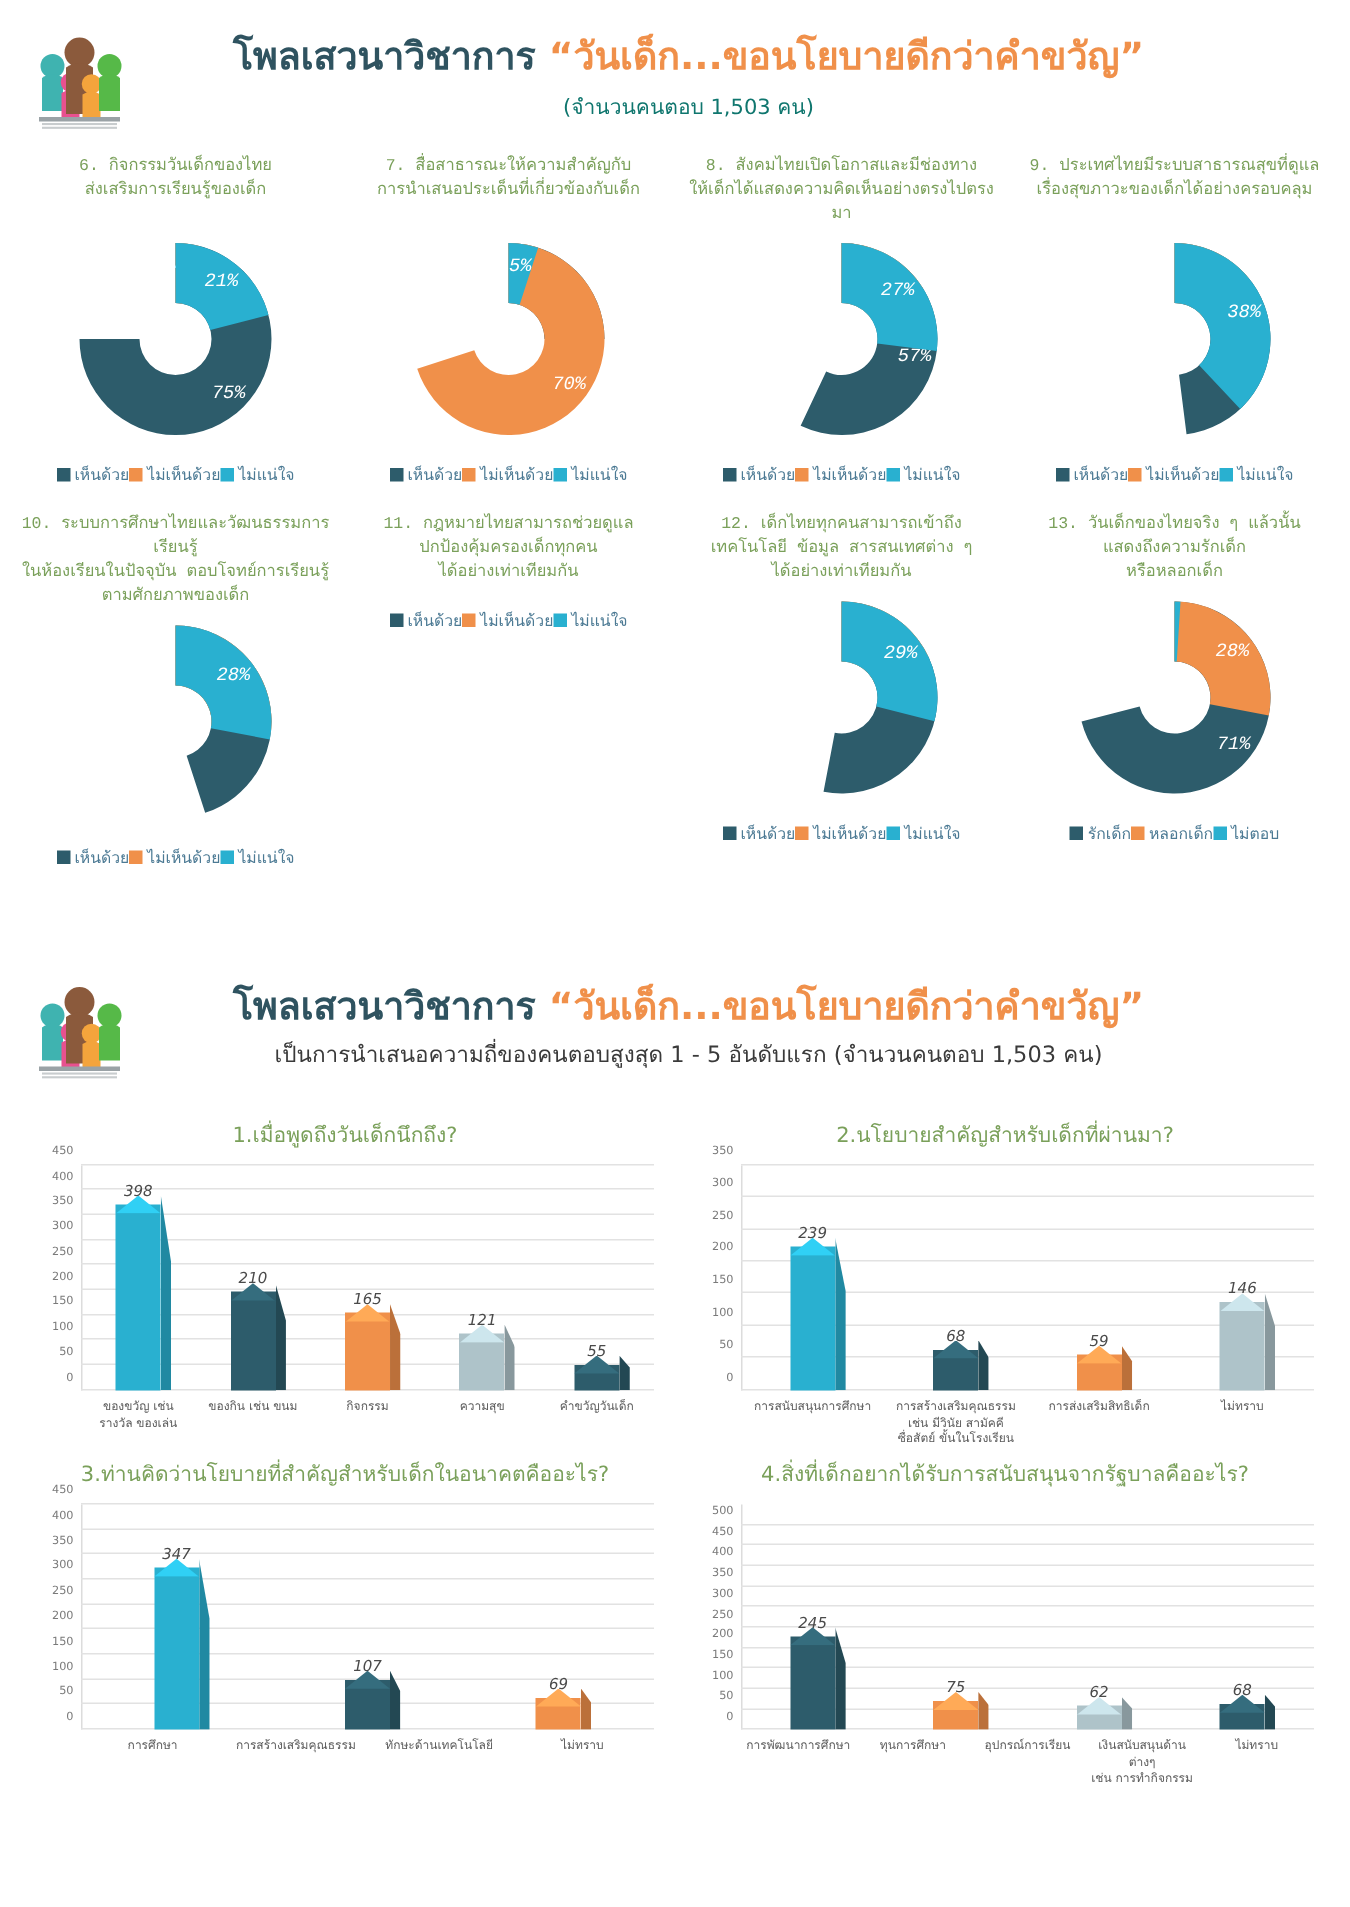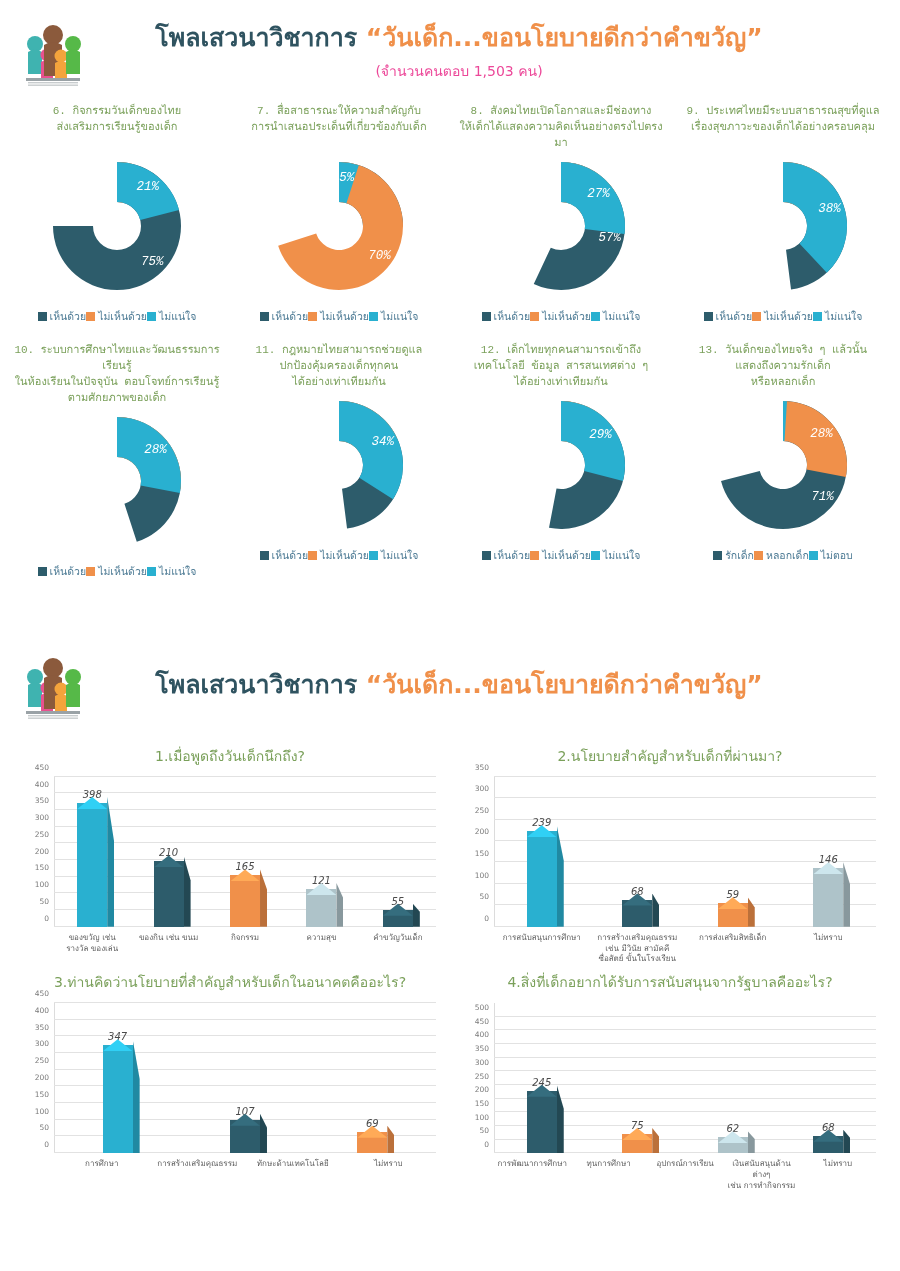--- a/index.html
+++ b/index.html
@@ -13,21 +13,21 @@
   }
 
   
   .hdr { display: flex; align-items: center; padding: 14px 0 6px 0; }
   .logo { width: 70px; height: 76px; margin-left: 18px; flex: 0 0 auto; position: relative; }
   .logo svg { display:block; }
   .hdr-text { flex: 1 1 auto; text-align: center; padding-right: 70px; }
   .hdr-title { font-size: 25px; font-weight: bold; line-height: 1.3; white-space: nowrap; }
   .hdr-title .t-dark { color: #2f5360; }
   .hdr-title .t-orange { color: #f0904a; }
-  .hdr-sub { font-size: 14px; color: #ec4899; margin-top: 5px; }
+  .hdr-sub { font-size: 14px; color: #0f766e; margin-top: 5px; }
   .hdr-sub2 { font-size: 15px; color: #3a3a3a; margin-top: 4px; }
 
   
   .donut-grid { display: grid; grid-template-columns: repeat(4, 1fr); padding: 8px 6px 0 6px; font-family: Liberation Mono, monospace; }
   .donut-grid.row2 { padding-top: 18px; }
   .donut-cell { display: flex; flex-direction: column; align-items: center; }
   .donut-title {
     font-size: 11px; color: #7aa05a; text-align: center; line-height: 1.45;
     min-height: 48px; padding: 0 8px;
   }
@@ -227,30 +227,20 @@
           <span>ไม่เห็นด้วย</span>
         </div>
         <div class="legend-item">
           <span class="legend-sw" style="background: rgb(41, 176, 208);"></span>
           <span>ไม่แน่ใจ</span>
         </div>
       </div>
     </div>
     <div class="donut-cell">
       <div class="donut-title">11. กฎหมายไทยสามารถช่วยดูแล<br>ปกป้องคุ้มครองเด็กทุกคน<br>ได้อย่างเท่าเทียมกัน</div>
-      <div class="donut-wrap">
-        <svg viewBox="0 0 136 136" width="136" height="136">
-          <path d="M68,4 A64,64 0 0 1 76.02767644208669,131.4945384339564 L71.01037866578251,91.81045191273365 A24,24 0 0 0 68,44 Z" fill="#2d5c6b"></path>
-          <text x="117.90133642141357" y="68.86047402353432" text-anchor="middle" class="donut-label">48%</text>
-          <path d="M68,4 A64,64 0 0 1 125.90620608081912,40.7443345829586 L89.71482728030716,57.77912546860947 A24,24 0 0 0 68,44 Z" fill="#f0904a"></path>
-          <text x="94.79133974894982" y="29.783603724899244" text-anchor="middle" class="donut-label">18%</text>
-          <path d="M68,4 A64,64 0 0 1 122.04041625342617,102.28751100847703 L88.26515609503481,80.85781662817888 A24,24 0 0 0 68,44 Z" fill="#29b0d0"></path>
-          <text x="111.81533400219318" y="47.91231629491425" text-anchor="middle" class="donut-label">34%</text>
-        </svg>
-      </div>
       <div class="legend">
         <div class="legend-item">
           <span class="legend-sw" style="background: rgb(45, 92, 107);"></span>
           <span>เห็นด้วย</span>
         </div>
         <div class="legend-item">
           <span class="legend-sw" style="background: rgb(240, 144, 74);"></span>
           <span>ไม่เห็นด้วย</span>
         </div>
         <div class="legend-item">
@@ -333,20 +323,21 @@
         <path d="M48 38 q7 -5 14 0 l0 22 -14 0 z" fill="#56b948"></path>
         <rect x="8" y="64" width="54" height="3" fill="#9aa2a6"></rect>
         <rect x="10" y="68" width="50" height="1.4" fill="#c8ccce"></rect>
         <rect x="10" y="70.5" width="50" height="1.4" fill="#c8ccce"></rect>
       </svg>
     </div>
     <div class="hdr-text">
       <div class="hdr-title">
         <span class="t-dark">โพลเสวนาวิชาการ </span><span class="t-orange">“วันเด็ก...ขอนโยบายดีกว่าคำขวัญ”</span>
       </div>
+      <div class="hdr-sub2">เป็นการนำเสนอความถี่ของคนตอบสูงสุด 1 - 5 อันดับแรก (จำนวนคนตอบ 1,503 คน)</div>
     </div>
   </div>
 
   <div class="bar-grid" id="bar-grid">
       <div class="bar-cell">
         <div class="bar-q">1.เมื่อพูดถึงวันเด็กนึกถึง?</div>
         <div class="plot">
           <div class="axis-v"></div>
           <div class="grid-line" style="bottom: 0%;">
             <div class="ytick" style="bottom: 0%;">0</div>

